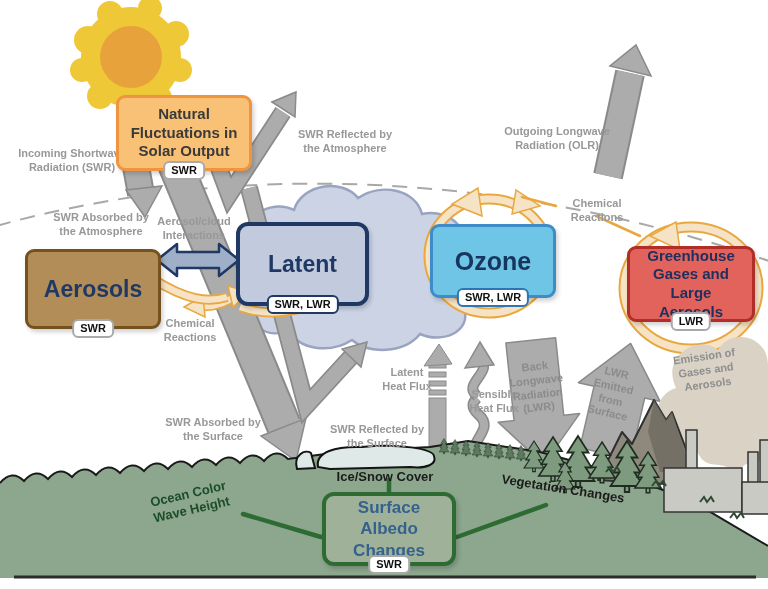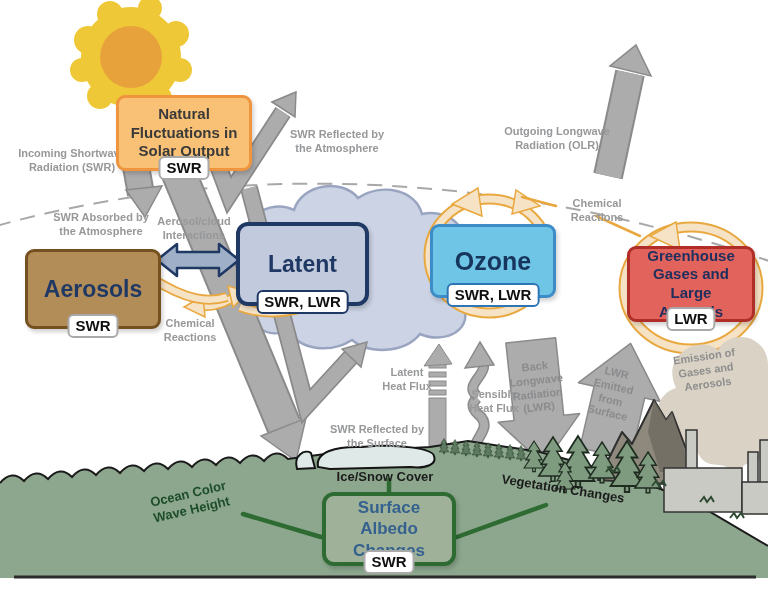--- a/index.html
+++ b/index.html
@@ -9,21 +9,21 @@
   .lbl{position:absolute;z-index:4;font-weight:bold;font-size:11px;line-height:1.25;
        color:#97989A;text-align:center;}
   .lbl.dark{color:#1B1B1B;font-size:13px;}
   .lbl.green{color:#1E4D2B;font-size:13px;}
   .lbl.inarrow{color:#8A8B8D;}
   .box{position:absolute;z-index:5;display:flex;align-items:center;justify-content:center;
        text-align:center;font-weight:bold;border-radius:9px;
        box-shadow:2px 3px 4px rgba(0,0,0,0.18);}
   .tag{position:absolute;left:50%;bottom:-12px;transform:translateX(-50%);z-index:6;
        background:#fff;border:2px solid #A9A9A9;border-radius:6px;padding:0 6px;
-       font-size:15px;font-weight:bold;color:#101010;white-space:nowrap;line-height:1.35;}
+       font-size:11px;font-weight:bold;color:#101010;white-space:nowrap;line-height:1.35;}
   #box-solar{left:116px;top:95px;width:130px;height:70px;background:#F9C175;
              border:3px solid #F0953F;color:#3A3A3A;font-size:15px;line-height:1.25;}
   #box-aerosols{left:25px;top:249px;width:130px;height:74px;background:#B38D57;
              border:3px solid #74511F;color:#1F3864;font-size:23px;text-align:center;}
   #box-clouds{left:236px;top:222px;width:125px;height:76px;background:#C2CBDD;
              border:4px solid #1F3864;color:#1F3864;font-size:23px;border-radius:12px;}
   #box-ozone{left:430px;top:224px;width:120px;height:68px;background:#6FC5E6;
              border:3px solid #3E8CC7;color:#17365D;font-size:25px;}
   #box-ghg{left:627px;top:246px;width:128px;height:76px;background:#E2635B;
              border:3px solid #B02D28;color:#202F5E;font-size:15px;line-height:1.25;
@@ -215,31 +215,32 @@
   </g>
 
   <g stroke="#2E6B33" stroke-width="4.5" stroke-linecap="round">
     <path d="M243,514 L321,537"></path>
     <path d="M457,537 L546,505"></path>
     <path d="M389,480 L389,491"></path>
   </g>
 </svg>
 
 <div class="lbl" style="left:17px;top:147px;width:110px;">Incoming Shortwave Radiation (SWR)</div>
-<div class="lbl" style="left:282px;top:128px;width:110px;">SWR Reflected by the Atmosphere</div>
+<div class="lbl" style="left:290px;top:128px;width:110px;">SWR Reflected by the Atmosphere</div>
 <div class="lbl" style="left:498px;top:125px;width:118px;">Outgoing Longwave Radiation (OLR)</div>
 <div class="lbl" style="left:46px;top:211px;width:110px;">SWR Absorbed by the Atmosphere</div>
 <div class="lbl" style="left:151px;top:215px;width:86px;">Aerosol/cloud Interactions</div>
 <div class="lbl" style="left:158px;top:317px;width:64px;">Chemical Reactions</div>
 <div class="lbl" style="left:565px;top:197px;width:64px;">Chemical Reactions</div>
 <div class="lbl" style="left:378px;top:366px;width:58px;">Latent Heat Flux</div>
 <div class="lbl" style="left:444px;top:388px;width:60px;margin-left:20px;">Sensible Heat Flux</div>
 <div class="lbl inarrow rot" style="left:505px;top:360px;width:64px;transform:rotate(-6deg);">Back Longwave Radiation (LWR)</div>
 <div class="lbl inarrow rot" style="left:582px;top:366px;width:60px;transform:rotate(13deg);">LWR Emitted from Surface</div>
 <div class="lbl rot" style="left:664px;top:350px;width:84px;transform:rotate(-8deg);color:#8F8F8F;">Emission of Gases and Aerosols</div>
+<div class="lbl" style="left:158px;top:416px;width:110px;">SWR Absorbed by the Surface</div>
 <div class="lbl" style="left:322px;top:423px;width:110px;">SWR Reflected by the Surface</div>
 <div class="lbl dark" style="left:325px;top:469px;width:120px;">Ice/Snow Cover</div>
 <div class="lbl green rot" style="left:145px;top:486px;width:90px;transform:rotate(-13deg);">Ocean Color Wave Height</div>
 <div class="lbl dark rot" style="left:493px;top:481px;width:140px;transform:rotate(9deg);">Vegetation Changes</div>
 
 <div class="box" id="box-solar">
   <span>Natural Fluctuations in Solar Output</span>
   <span class="tag">SWR</span>
 </div>
 <div class="box" id="box-aerosols">

